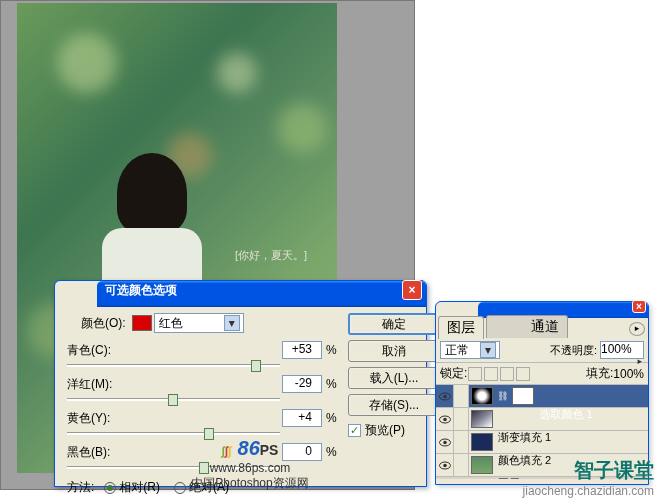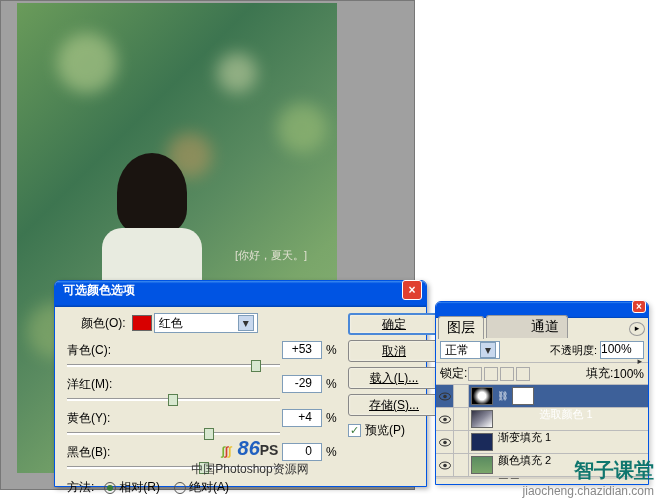--- a/index.html
+++ b/index.html
@@ -11,44 +11,44 @@
 .b2 { width: 40px; height: 40px; background: #d9e0b0; left: 200px; top: 50px; opacity: 0.5; }
 .b3 { width: 50px; height: 50px; background: #a8c87a; left: 260px; top: 100px; opacity: 0.5; }
 .b4 { width: 45px; height: 45px; background: #e8a060; left: 150px; top: 130px; opacity: 0.4; }
 .b5 { width: 55px; height: 55px; background: #9ab870; left: 10px; top: 300px; opacity: 0.5; }
 .figure { position: absolute; left: 80px; top: 150px; width: 110px; height: 150px; }
 .hair { width: 70px; height: 80px; background: #1a1410; border-radius: 50% 50% 30% 30%; margin: 0 auto; }
 .body-fig { width: 100px; height: 70px; background: #e8ebe0; border-radius: 20px 20px 0 0; margin: -5px auto 0; }
 .caption { position: absolute; right: 30px; top: 245px; color: #e0e0d0; font-size: 11px; }
 
 .dialog { position: absolute; left: 54px; top: 280px; width: 373px; height: 207px; background: #ece9d8; border: 1px solid #0054e3; border-radius: 6px 6px 0 0; box-shadow: 2px 2px 5px rgba(0,0,0,0.3); }
-.titlebar { height: 26px; background: linear-gradient(to bottom, #3c8cf0 0%, #0054e3 10%, #0054e3 90%, #0042b0 100%); border-radius: 5px 5px 0 0; display: flex; align-items: center; padding: 0 4px 8px 8px; color: #fff; font-weight: bold; }
+.titlebar { height: 26px; background: linear-gradient(to bottom, #3c8cf0 0%, #0054e3 10%, #0054e3 90%, #0042b0 100%); border-radius: 5px 5px 0 0; display: flex; align-items: center; padding: 0 4px 8px 8px; color: #fff; font-weight: bold; margin-left: 42px; }
 .titlebar .title { flex: 1; }
 .close-btn { width: 20px; height: 20px; background: #e04030; border: 1px solid #fff; border-radius: 3px; color: #fff; display: flex; align-items: center; justify-content: center; font-weight: bold; cursor: pointer; }
 .dlg-body { padding: 6px 8px; display: flex; }
 .left-col { flex: 1; }
 .right-col { width: 78px; padding-left: 8px; }
 .color-row { display: flex; align-items: center; margin-bottom: 8px; padding-left: 18px; }
 .color-row label { margin-right: 6px; }
 .swatch { width: 20px; height: 16px; background: #d80000; border: 1px solid #666; margin-right: 2px; }
-.dropdown { width: 104px; height: 20px; border: 1px solid #7f9db9; background: #fff; display: flex; align-items: center; padding: 0 4px; position: relative; }
+.dropdown { width: 90px; height: 20px; border: 1px solid #7f9db9; background: #fff; display: flex; align-items: center; padding: 0 4px; position: relative; }
 .dropdown::after { content: "▾"; position: absolute; right: 3px; color: #333; background: #c8d8ee; width: 14px; text-align: center; border: 1px solid #7f9db9; }
 .slider-row { display: flex; align-items: center; margin-bottom: 2px; }
 .slider-row .slabel { width: 60px; padding-left: 4px; }
 .slider-row .sval { width: 40px; height: 18px; border: 1px solid #7f9db9; background: #fff; text-align: right; padding-right: 9px; margin-right: 4px; }
 .slider-row .pct { width: 14px; }
 .slider-track { height: 10px; position: relative; margin: 0 0 4px 0; }
 .slider-track .track { position: absolute; left: 4px; right: 60px; top: 3px; height: 3px; background: #fff; border-top: 1px solid #999; border-bottom: 1px solid #fff; }
 .slider-track .thumb { position: absolute; top: -1px; width: 10px; height: 12px; background: #d8e8d0; border: 1px solid #5a8050; }
 .method-row { display: flex; align-items: center; margin-top: 6px; padding-left: 4px; }
 .method-row label { margin-right: 10px; }
 .radio { display: inline-flex; align-items: center; margin-right: 14px; }
 .radio .r { width: 12px; height: 12px; border: 1px solid #555; border-radius: 50%; margin-right: 3px; display: inline-flex; align-items: center; justify-content: center; }
 .radio .r.checked::after { content: ""; width: 6px; height: 6px; background: #3a7a3a; border-radius: 50%; }
-.win-btn { display: block; width: 92px; height: 22px; background: #ece9d8; border: 1px solid #888; border-radius: 3px; margin-bottom: 5px; text-align: center; line-height: 20px; cursor: pointer; box-shadow: inset 0 0 2px #fff; text-decoration: underline; }
+.win-btn { display: block; width: 92px; height: 22px; background: #ece9d8; border: 1px solid #888; border-radius: 3px; margin-bottom: 5px; text-align: center; line-height: 20px; cursor: pointer; box-shadow: inset 0 0 2px #fff; }
 .win-btn.default { border: 2px solid #4a88d8; line-height: 18px; }
 .checkbox-row { display: flex; align-items: center; margin-top: 6px; }
 .checkbox-row .cb { width: 13px; height: 13px; border: 1px solid #7f9db9; background: #fff; display: inline-flex; align-items: center; justify-content: center; color: #3a7a3a; font-size: 11px; margin-right: 4px; }
 
 .layers-panel { position: absolute; left: 435px; top: 301px; width: 214px; height: 184px; background: #ece9d8; border: 1px solid #0054e3; border-radius: 6px 6px 0 0; box-shadow: 2px 2px 5px rgba(0,0,0,0.2); }
 .layers-panel .titlebar { height: 16px; font-size: 10px; padding-right: 2px; }
 .layers-panel .close-btn { width: 14px; height: 13px; font-size: 10px; }
 .tabs { display: flex; background: #ece9d8; height: 20px; align-items: flex-end; padding-left: 2px; }
 .tab { padding: 2px 8px; border: 1px solid #999; border-bottom: none; background: #ece9d8; margin-right: 2px; border-radius: 3px 3px 0 0; cursor: pointer; font-size: 14px; }
 .tab.active { background: #ece9d8; position: relative; top: 1px; }
@@ -258,19 +258,20 @@
         </div>
       <div class="link-col"></div>
       <div class="thumb-box thumb-img"></div>
       <span class="layer-name">图层 1</span>
     </div>
   </div>
 </div>
 
 <div class="watermark">
   <div class="logo"><span class="g">∫</span><span class="r">∫</span><span class="y">∫</span> <span class="num">86</span><span style="color:#333;font-size:14px">PS</span></div>
+  <div class="txt"><span>www.86ps.com</span></div>
   <div class="txt"><span>中国Photoshop资源网</span></div>
 </div>
 
 <div class="corner-wm">
   <div class="main">智子课堂</div>
   <div>jiaocheng.chazidian.com</div>
 </div>
 
 </body></html>

